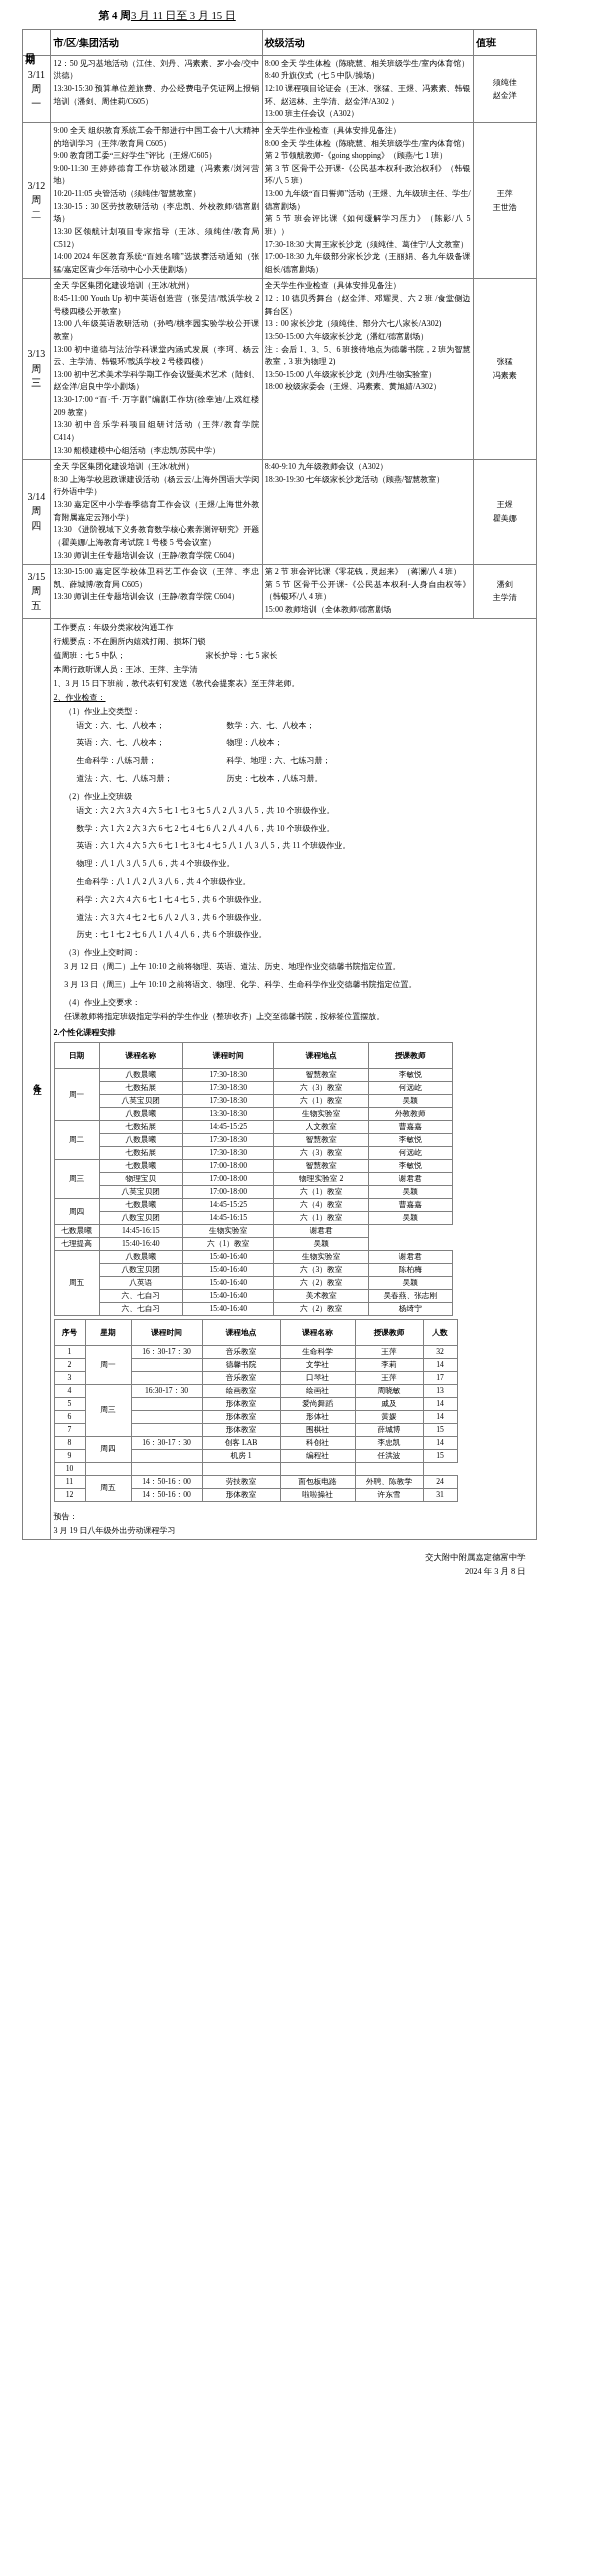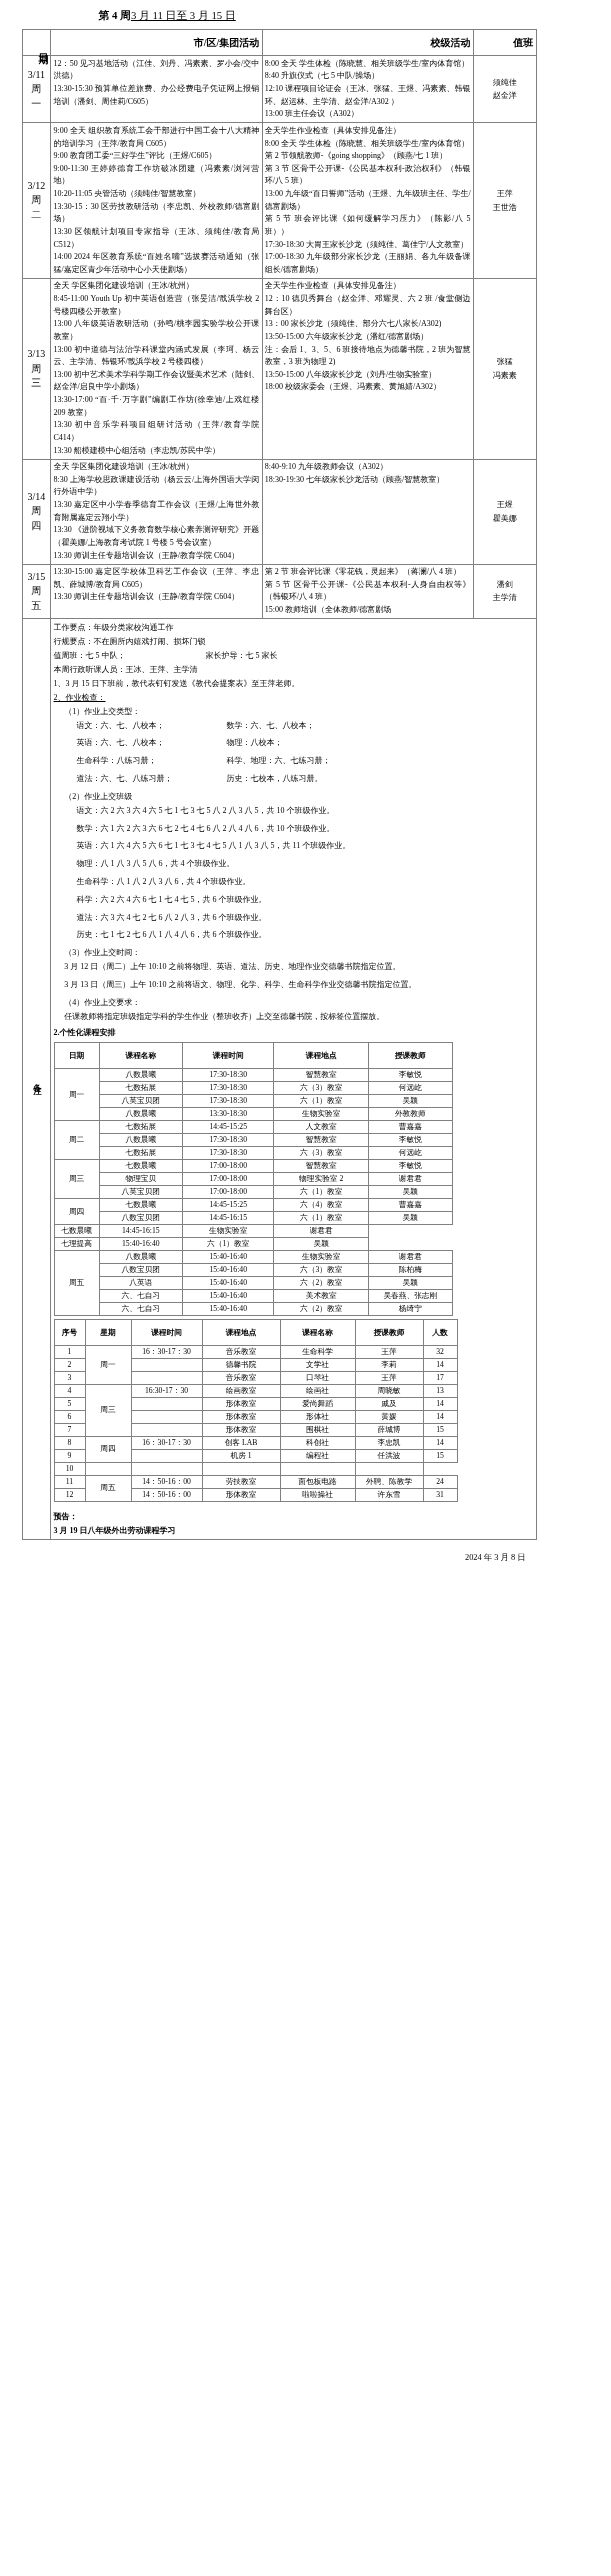--- a/index.html
+++ b/index.html
@@ -35,21 +35,21 @@
     border: 0.8px solid #808080;
     vertical-align: top;
     padding: 1.5px 2.3px;
   }
   .col-date   { width: 28px; }
   .col-city   { width: 206px; }
   .col-school { width: 206px; }
   .col-duty   { width: 61px; }
 
   thead td {
-    text-align:right;
+    text-align:left;
     vertical-align: middle !important;
     font-weight: bold;
     font-size: 10px;
     height: 26px;
   }
   .hdr-vert {
     writing-mode: vertical-rl;
     text-orientation: upright;
     letter-spacing: 0.8px;
     line-height: 1;
@@ -92,21 +92,21 @@
   td.remark-label .hdr-vert { letter-spacing: 2.3px; }
   td.remark-body {
     font-size: 8px;
     line-height: 1.75;
     padding: 2.3px 3.8px 4.6px 3.8px;
   }
   td.remark-body .ln { display:block; }
   td.remark-body .ln.indent1 { padding-left: 10.8px; }
   td.remark-body .ln.indent2 { padding-left: 23px; }
   td.remark-body .u { text-decoration: underline; }
-  td.remark-body b { font-weight:bold; }
+  td.remark-body b { font-weight:normal; }
   .twocol { display:flex; }
   .twocol > span:first-child { width: 150px; display:inline-block; }
   .sect-title { font-weight: bold; display:block; padding-top:2.3px; }
   .gap { display:block; height:3.8px; }
 
   
   table.inner {
     border-collapse: collapse;
     table-layout: fixed;
     margin: 2.3px 0 3.1px 0;
@@ -588,16 +588,17 @@
           </table>
 
           <span class="notice"><b>预告：</b></span>
           <span class="ln"><b>3 月 19 日八年级外出劳动课程学习</b></span>
         </td>
       </tr>
     </tbody>
   </table>
 
   <div class="footer">
+    <div>交大附中附属嘉定德富中学</div>
     <div>2024 年 3 月 8 日</div>
   </div>
 </div>
 
 
 </body></html>

